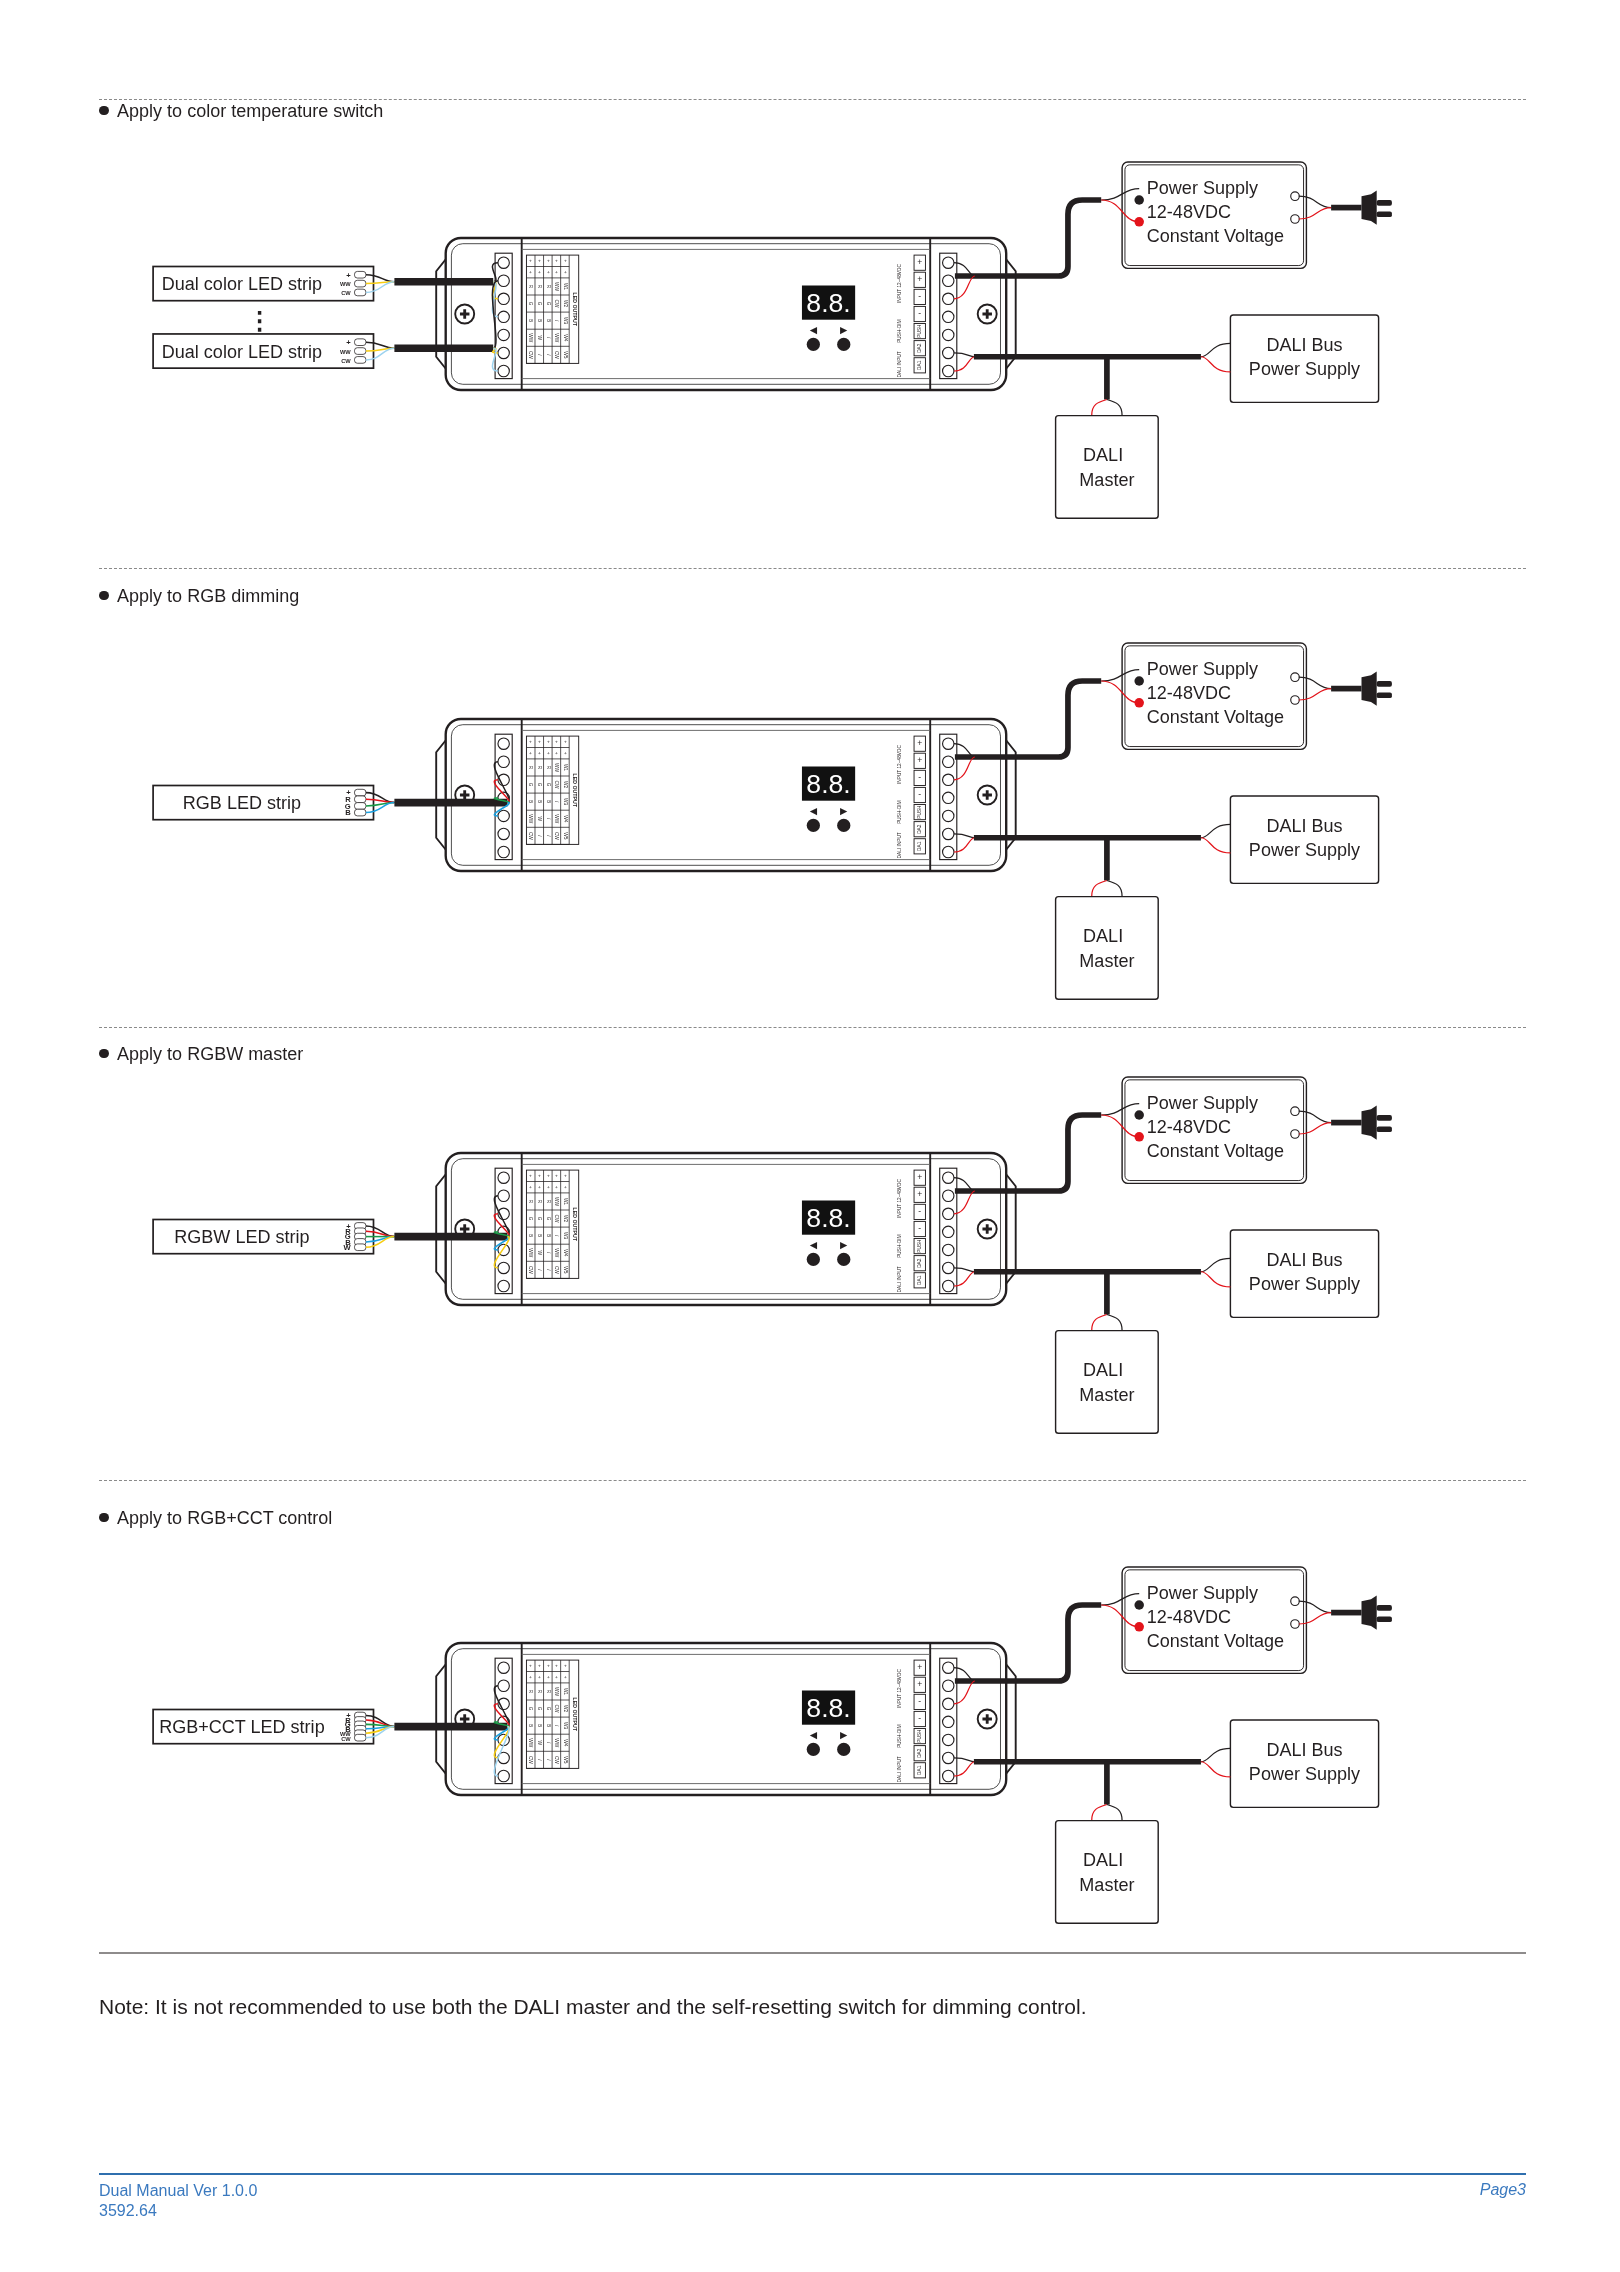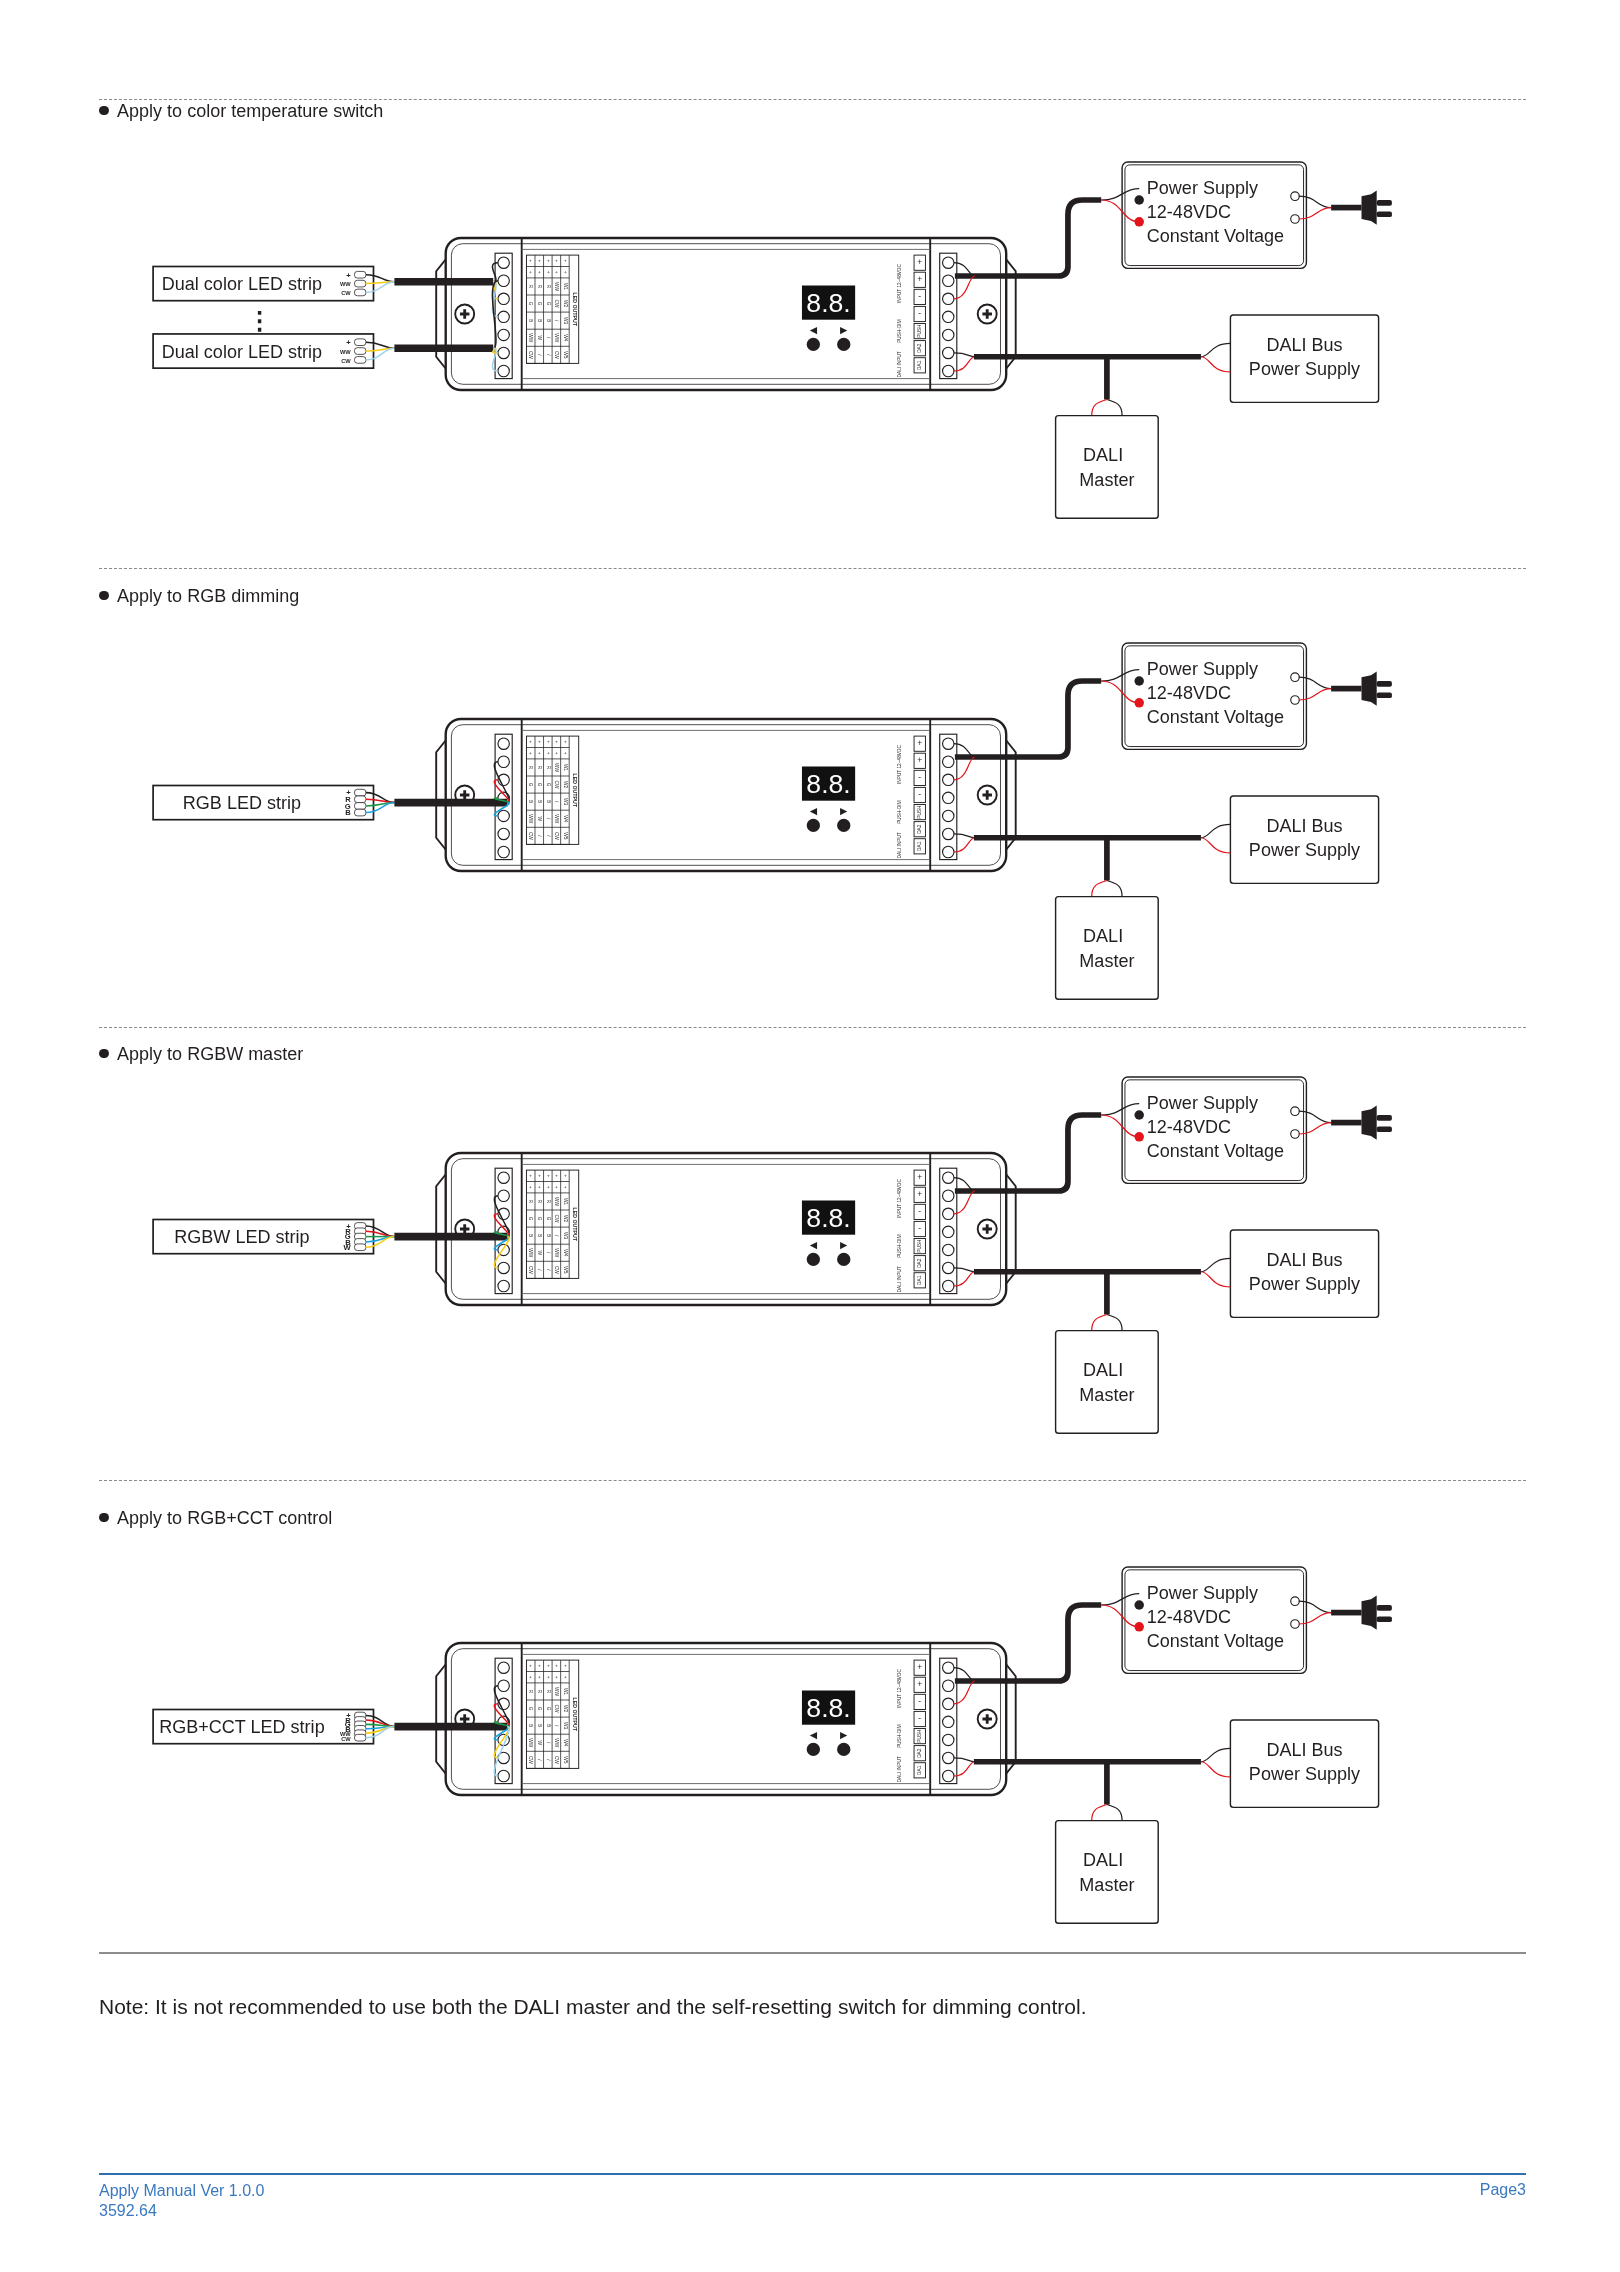--- a/index.html
+++ b/index.html
@@ -7,21 +7,21 @@
   .dash{position:absolute;left:99px;width:1427px;height:0;border-top:1.4px dashed #8a8a8a;}
   .solid{position:absolute;left:99px;width:1427px;height:1.9px;background:#8e8c8c;}
   .sec-title{position:absolute;left:99px;font-size:18px;color:#231f20;white-space:nowrap;}
   .sec-title .dot{display:inline-block;width:9.5px;height:9.5px;border-radius:50%;background:#231f20;margin-right:8.6px;vertical-align:middle;position:relative;top:-1.9px;}
   .diagram{position:absolute;left:0;width:1621px;height:399px;}
   .diagram svg{position:absolute;left:0;top:0;}
   .diagram svg text{font-family:"Liberation Sans",sans-serif;}
   .note{position:absolute;left:99px;top:1995px;font-size:21px;white-space:nowrap;}
   .footer-line{position:absolute;left:99px;width:1427px;top:2173px;height:1.9px;background:#2f6fae;}
   .footer-left{position:absolute;left:99px;top:2181px;font-size:16px;color:#3a79bf;line-height:20px;}
-  .footer-right{position:absolute;right:95px;top:2181px;font-size:16px;color:#3a79bf;}
+  .footer-right{position:absolute;right:95px;top:2181px;font-size:16px;color:#3a79bf;font-style:italic;}
 </style>
 </head>
 <body>
 
 <div class="dash" style="top:99px"></div>
 <div class="sec-title" style="top:101px"><span class="dot"></span><span>Apply to color temperature switch</span></div>
 <div class="diagram" style="top:143px">
     <svg width="1621" height="399" viewBox="0 0 1704 420">
       <g>
         <path d="M478,110 L458,135 L458,225 L478,250" fill="none" stroke="#231f20" stroke-width="2"></path>
@@ -715,17 +715,17 @@
         <path d="M533,188 C543,188 508,240 523,240" fill="none" stroke="#9dd3ef" stroke-width="1.6"></path>
       </g>
     </svg>
   </div>
 
 <div class="solid" style="top:1952px"></div>
 <div class="note">Note: It is not recommended to use both the DALI master and the self-resetting switch for dimming control.</div>
 
 <div class="footer-line"></div>
 <div class="footer-left">
-  <div>Apply Manual Ver 1.0.0</div>
+  <div>Dual Manual Ver 1.0.0</div>
   <div>3592.64</div>
 </div>
 <div class="footer-right">Page3</div>
 
 
 </body></html>

